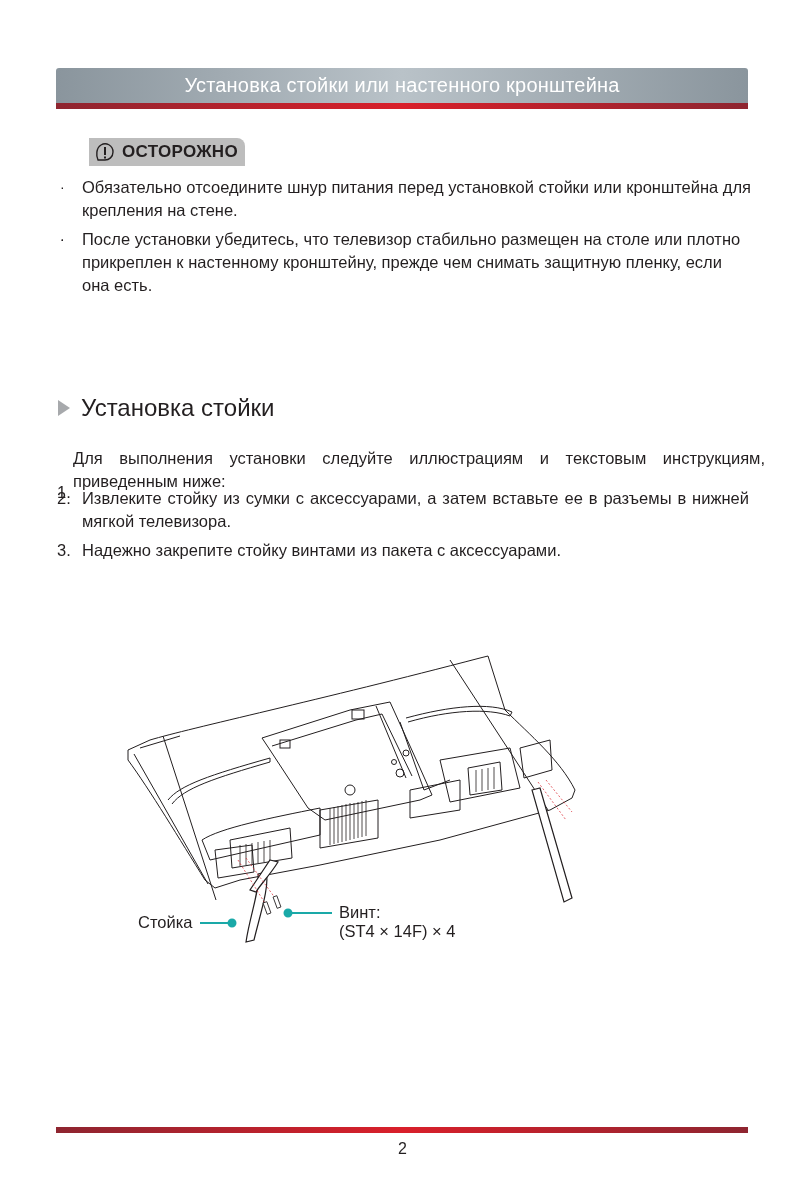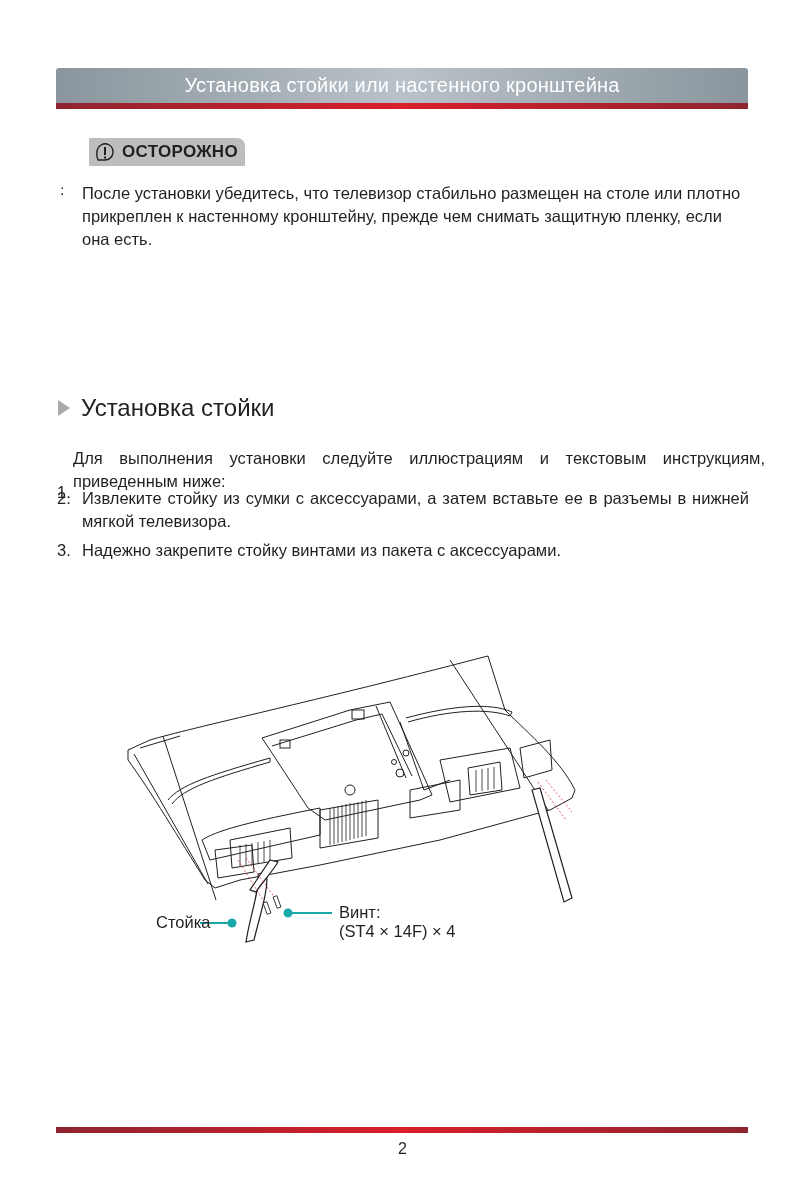--- a/index.html
+++ b/index.html
@@ -44,21 +44,21 @@
     .intro {
       position: absolute; left: 57px; top: 431px; width: 692px; font-size: 16.5px; line-height: 23px;
       text-align: justify; text-align-last: left; margin: 16px;
     }
     .steps { position: absolute; left: 57px; top: 481px; width: 692px; margin: 0; padding: 0; list-style: none; }
     .steps li { position: relative; padding-left: 25px; font-size: 16.5px; line-height: 23px; margin-bottom: 6px; text-align: justify; }
     .step-num { position: absolute; left: 0; top: 0; }
 
     .diagram { position: absolute; left: 120px; top: 640px; width: 470px; height: 310px; }
     .callout-label { position: absolute; font-size: 16.5px; line-height: 19px; color: #231f20; }
-    .callout-stand { left: 156px; top: 913px; text-align: right; }
+    .callout-stand { left: 138px; top: 913px; text-align: right; }
     .callout-screw { left: 339px; top: 903px; }
 
     .page-number {
       position: absolute; left: 0; width: 805px; top: 1140px; text-align: center; font-size: 16px;
     }
   </style>
 </head>
 <body>
 
 <div class="header-bar">
@@ -71,20 +71,21 @@
     <path d="M4 19 C2 15 2 7 7 4 C12 1 19 4 19 11 C19 16 15 19 11 19 Z" fill="none" stroke="#231f20" stroke-width="1.4"></path>
     <rect x="10" y="6" width="2" height="8" fill="#231f20"></rect>
     <rect x="10" y="15.5" width="2" height="2" fill="#231f20"></rect>
   </svg>
   <span class="caution-label">ОСТОРОЖНО</span>
 </div>
 
 <ul class="bullets">
   <li>
     <span class="bullet-dot">·</span>
+    <span>Обязательно отсоедините шнур питания перед установкой стойки или кронштейна для крепления на стене.</span>
   </li>
   <li>
     <span class="bullet-dot">·</span>
   </li>
   <li>
     <span class="bullet-dot">·</span>
     <span>После установки убедитесь, что телевизор стабильно размещен на столе или плотно прикреплен к настенному кронштейну, прежде чем снимать защитную пленку, если она есть.</span>
   </li>
 </ul>
 

